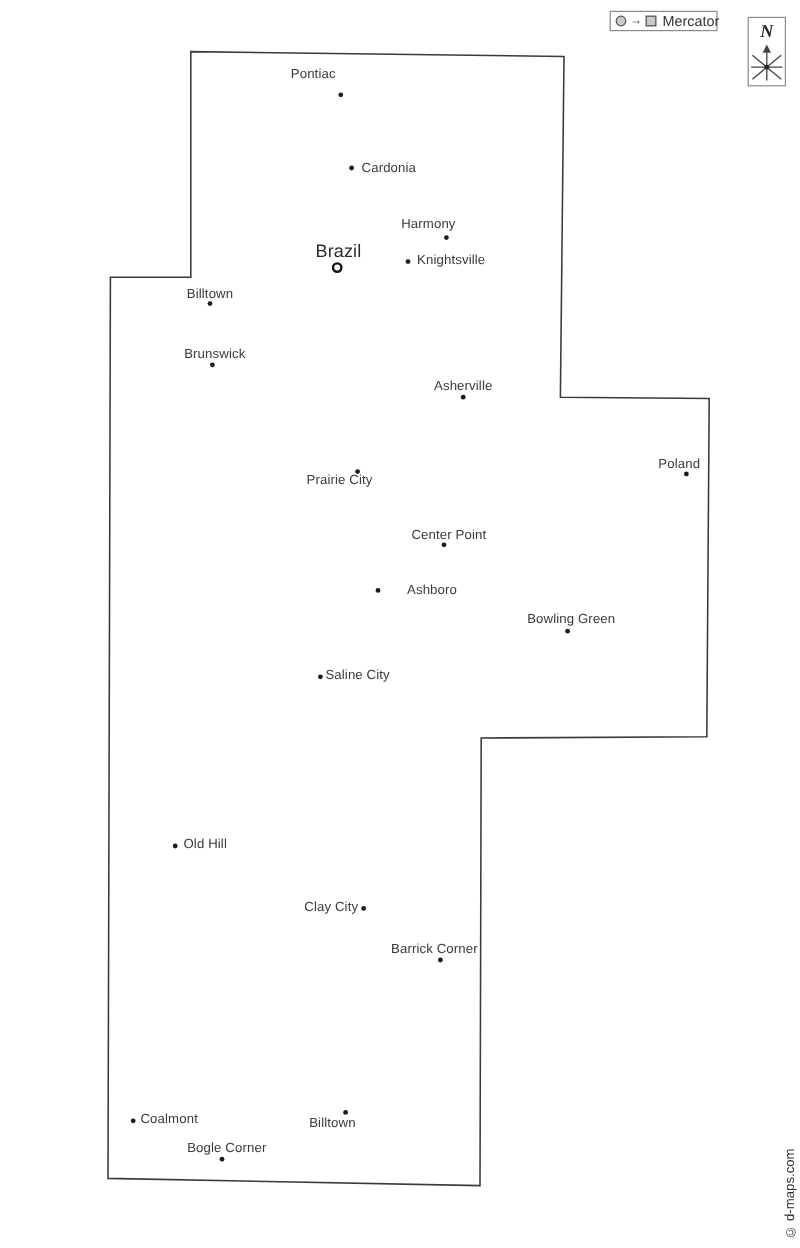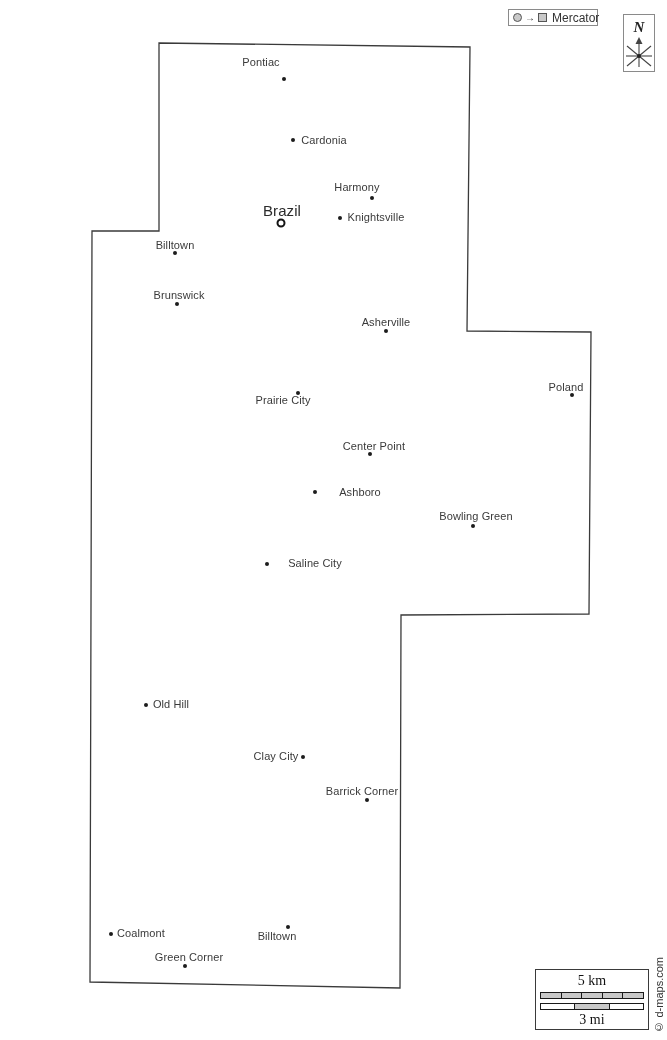--- a/index.html
+++ b/index.html
@@ -122,33 +122,33 @@
       <span class="city-label" style="left: 566px; top: 387px;">Poland</span>
       <span class="city-dot" style="left: 298px; top: 393px;"></span>
       <span class="city-label" style="left: 283px; top: 400px;">Prairie City</span>
       <span class="city-dot" style="left: 370px; top: 454px;"></span>
       <span class="city-label" style="left: 374px; top: 446px;">Center Point</span>
       <span class="city-dot" style="left: 315px; top: 492px;"></span>
       <span class="city-label" style="left: 360px; top: 492px;">Ashboro</span>
       <span class="city-dot" style="left: 473px; top: 526px;"></span>
       <span class="city-label" style="left: 476px; top: 516px;">Bowling Green</span>
       <span class="city-dot" style="left: 267px; top: 564px;"></span>
-      <span class="city-label" style="left: 298px; top: 563px; margin-left: 17px;">Saline City</span>
+      <span class="city-label" style="left: 298px; top: 563px;">Saline City</span>
       <span class="city-dot" style="left: 146px; top: 705px;"></span>
       <span class="city-label" style="left: 171px; top: 704px;">Old Hill</span>
       <span class="city-dot" style="left: 303px; top: 757px;"></span>
       <span class="city-label" style="left: 276px; top: 756px;">Clay City</span>
       <span class="city-dot" style="left: 367px; top: 800px;"></span>
       <span class="city-label" style="left: 362px; top: 791px;">Barrick Corner</span>
       <span class="city-dot" style="left: 111px; top: 934px;"></span>
       <span class="city-label" style="left: 141px; top: 933px;">Coalmont</span>
       <span class="city-dot" style="left: 288px; top: 927px;"></span>
       <span class="city-label" style="left: 277px; top: 936px;">Billtown</span>
       <span class="city-dot" style="left: 185px; top: 966px;"></span>
-      <span class="city-label" style="left: 189px; top: 957px;">Green Corner</span>
+      <span class="city-label" style="left: 189px; top: 957px;">Bogle Corner</span>
     </div>
 
   <div id="projection-badge">
     <span class="proj-circle"></span>
     <span class="proj-arrow">→</span>
     <span class="proj-square"></span>
     <span class="proj-label">Mercator</span>
   </div>
 
   <div id="compass">
@@ -158,32 +158,16 @@
         <line x1="16" y1="7" x2="16" y2="32"></line>
         <line x1="3" y1="21" x2="29" y2="21"></line>
         <line x1="4" y1="11" x2="28" y2="31"></line>
         <line x1="28" y1="11" x2="4" y2="31"></line>
       </g>
       <polygon points="16,2 12.5,9 19.5,9" fill="#444"></polygon>
       <circle cx="16" cy="21" r="2" fill="#222"></circle>
     </svg>
   </div>
 
-  <div id="scale-box">
-    <span id="scale-km-label" class="scale-text">5 km</span>
-    <div id="km-bar" class="scale-bar">
-        <span class="seg gray"></span>
-        <span class="seg gray"></span>
-        <span class="seg gray"></span>
-        <span class="seg gray"></span>
-        <span class="seg gray"></span>
-      </div>
-    <div id="mi-bar" class="scale-bar">
-        <span class="seg white"></span>
-        <span class="seg gray"></span>
-        <span class="seg white"></span>
-      </div>
-    <span id="scale-mi-label" class="scale-text">3 mi</span>
-  </div>
 
   <span id="watermark">© d-maps.com</span>
 
 </div>
 
 </body></html>

